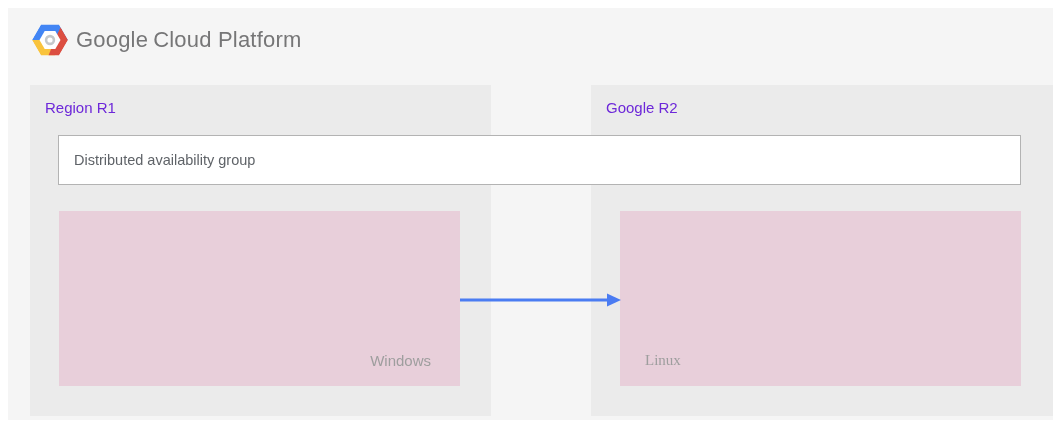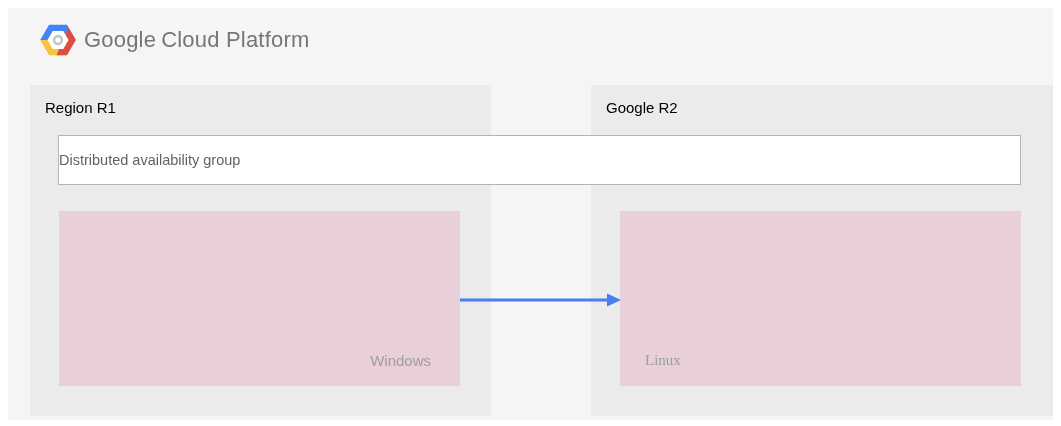--- a/index.html
+++ b/index.html
@@ -5,43 +5,43 @@
   * { margin: 0; padding: 0; box-sizing: border-box; }
   html, body { width: 1061px; height: 426px; background: #ffffff; overflow: hidden; }
   body { font-family: "Liberation Sans", "DejaVu Sans", sans-serif; position: relative; }
 
   .panel {
     position: absolute; left: 8px; top: 8px; width: 1045px; height: 412px;
     background: #f5f5f5;
   }
 
   
-  .brand { position: absolute; left: 32px; top: 15px; height: 34px; display: flex; align-items: center; text-align: center; }
+  .brand { position: absolute; left: 24px; top: 15px; height: 34px; display: flex; align-items: center; text-align: center; }
   .brand svg { width: 36px; height: 32px; display: block; }
   .brand-text { margin-left: 8px; font-size: 22px; color: #767677; letter-spacing: 0.2px; white-space: nowrap; }
   .brand-text .primary { font-weight: 500; margin-right: 5px; }
   .brand-text .secondary { font-weight: 400; }
 
   
   .region {
     position: absolute; top: 77px; width: 461px; height: 331px;
     background: #ebebeb;
   }
   .region.r1 { left: 22px; }
   .region.r2 { left: 583px; width: 462px; }
   .region-label {
     position: absolute; left: 15px; top: 14px;
-    font-size: 15px; color: #000000;
+    font-size: 15px; color: #6d28d9;
   }
 
   
   .dist-box {
     position: absolute; left: 50px; top: 127px; width: 963px; height: 50px;
     background: #ffffff; border: 1px solid #b3b3b3;
-    display: flex; align-items: center; 
+    display: flex; align-items: center; padding-left: 15px;
     z-index: 3;
   }
   .dist-label { font-size: 14.5px; color: #5f6368; }
 
   
   .ag-box {
     position: absolute; top: 203px; width: 401px; height: 175px;
     background: #e8cfda; z-index: 2;
   }
   .ag-box.ag1 { left: 51px; }

